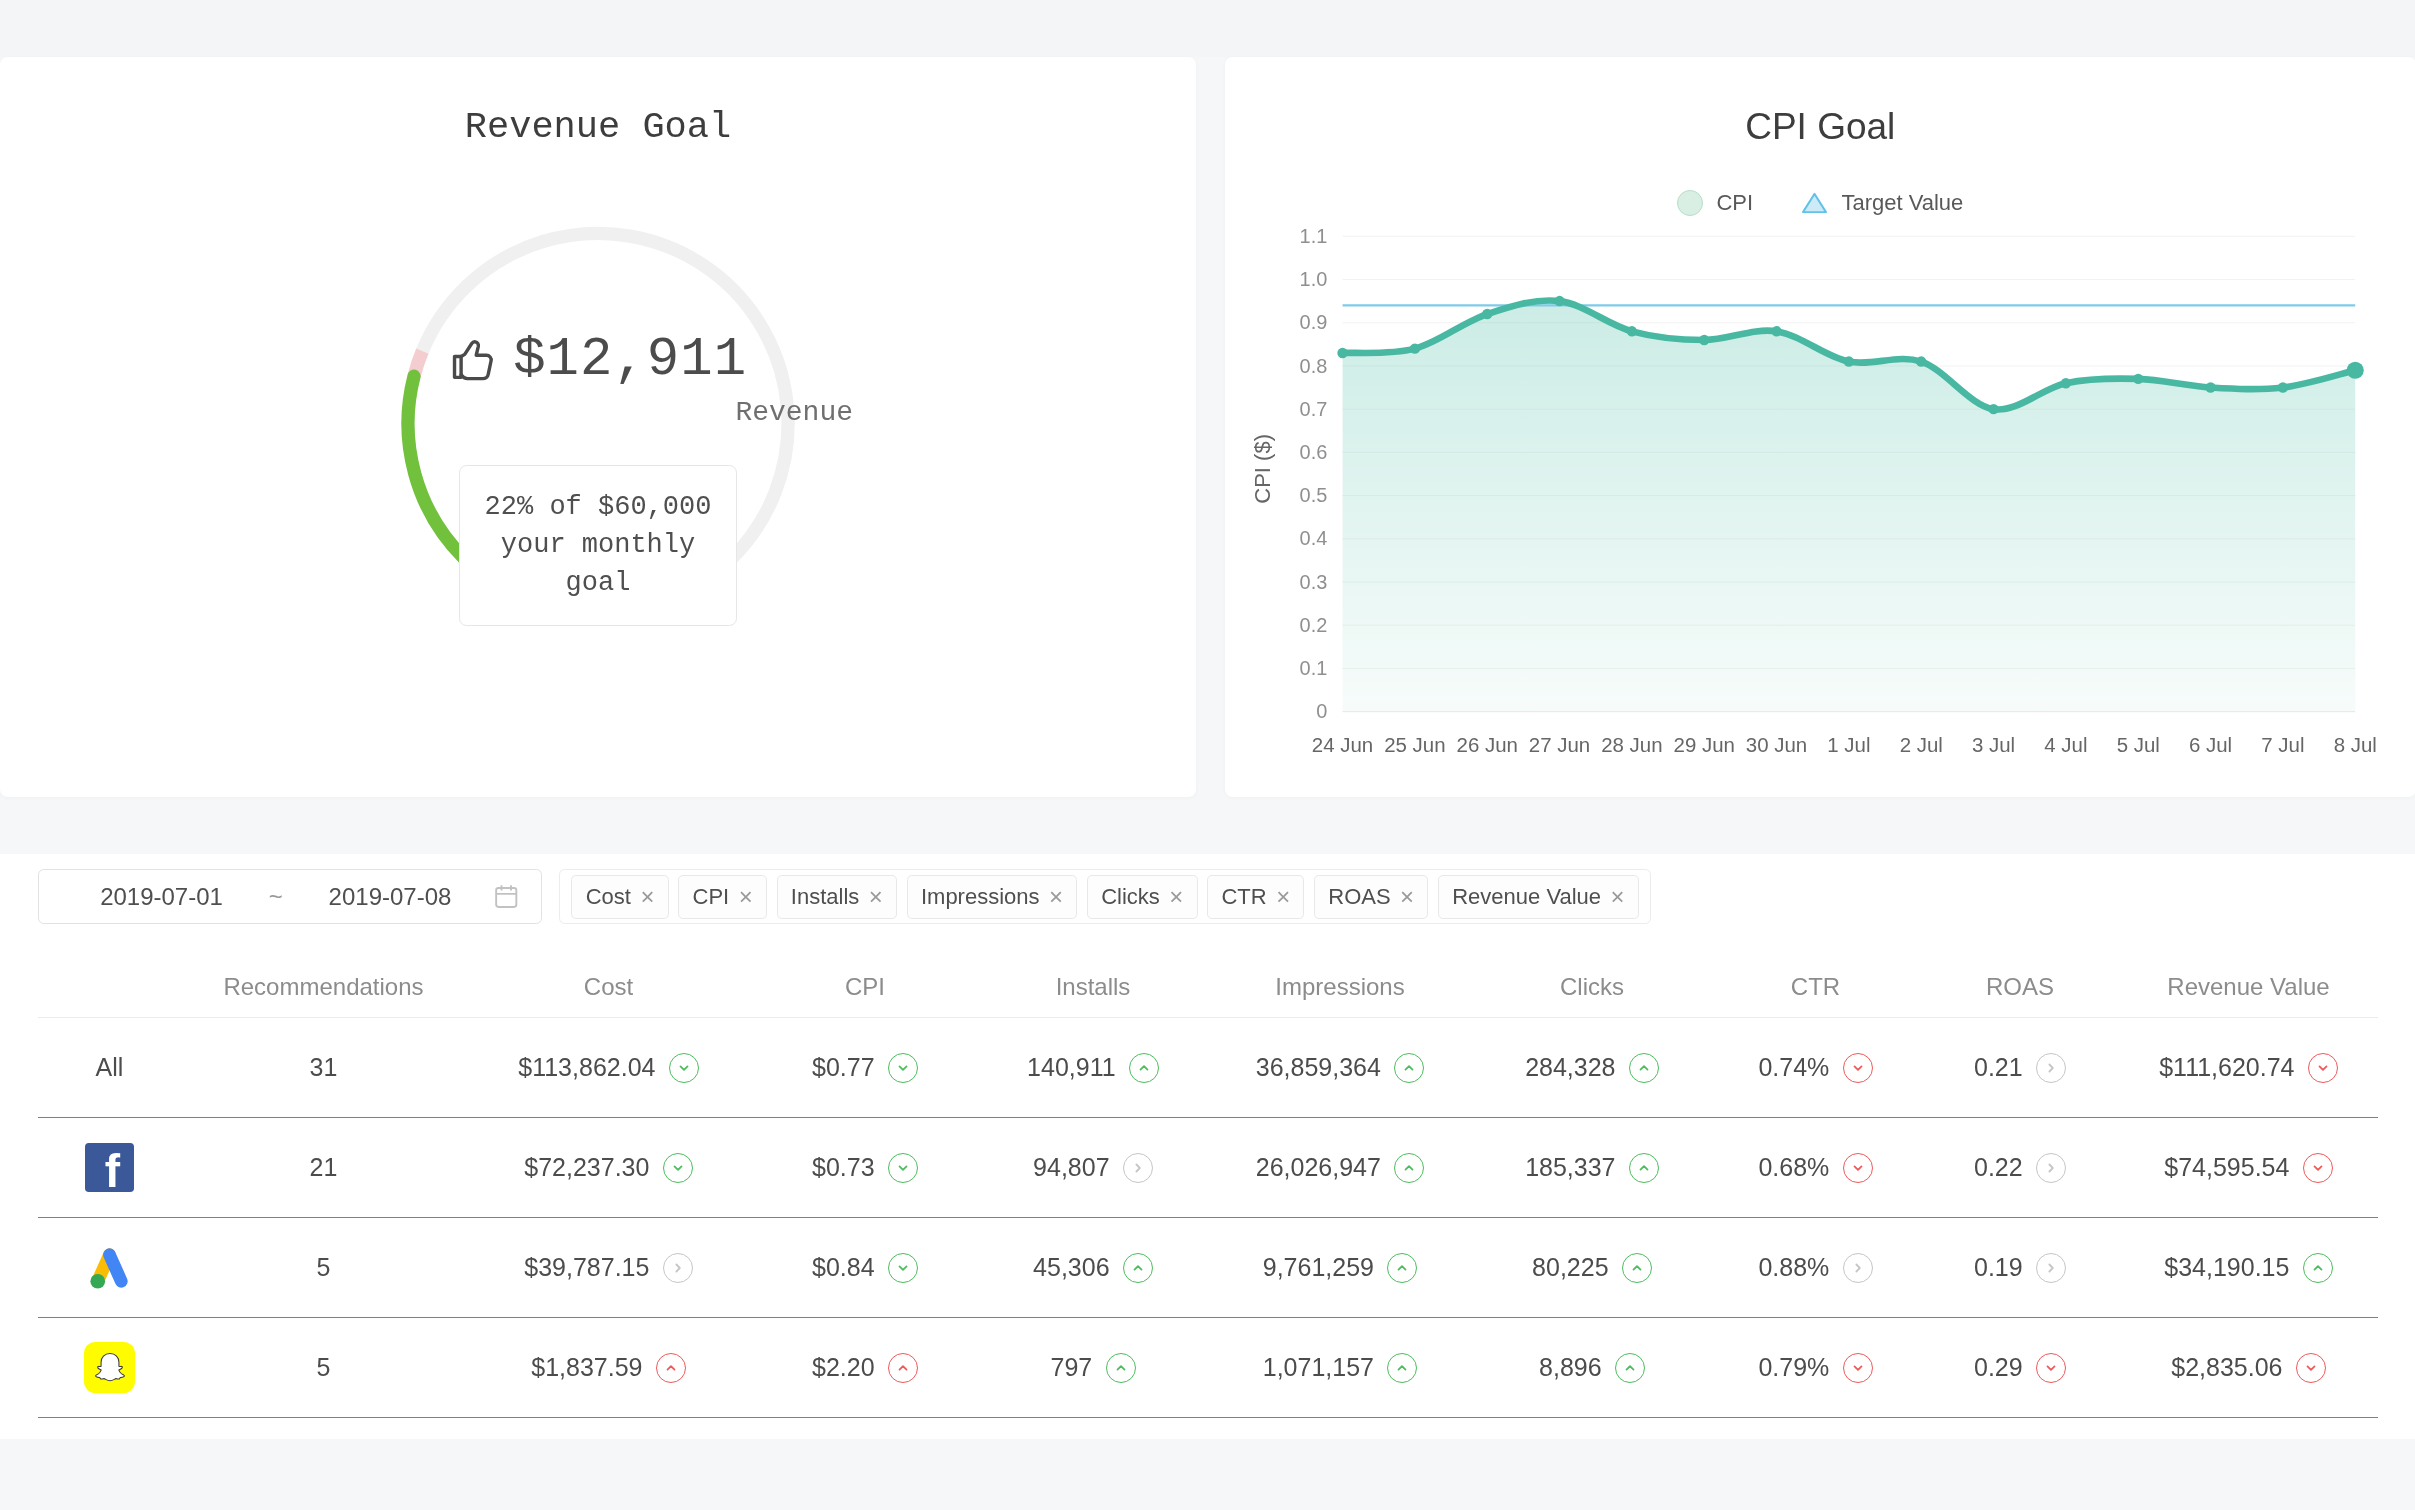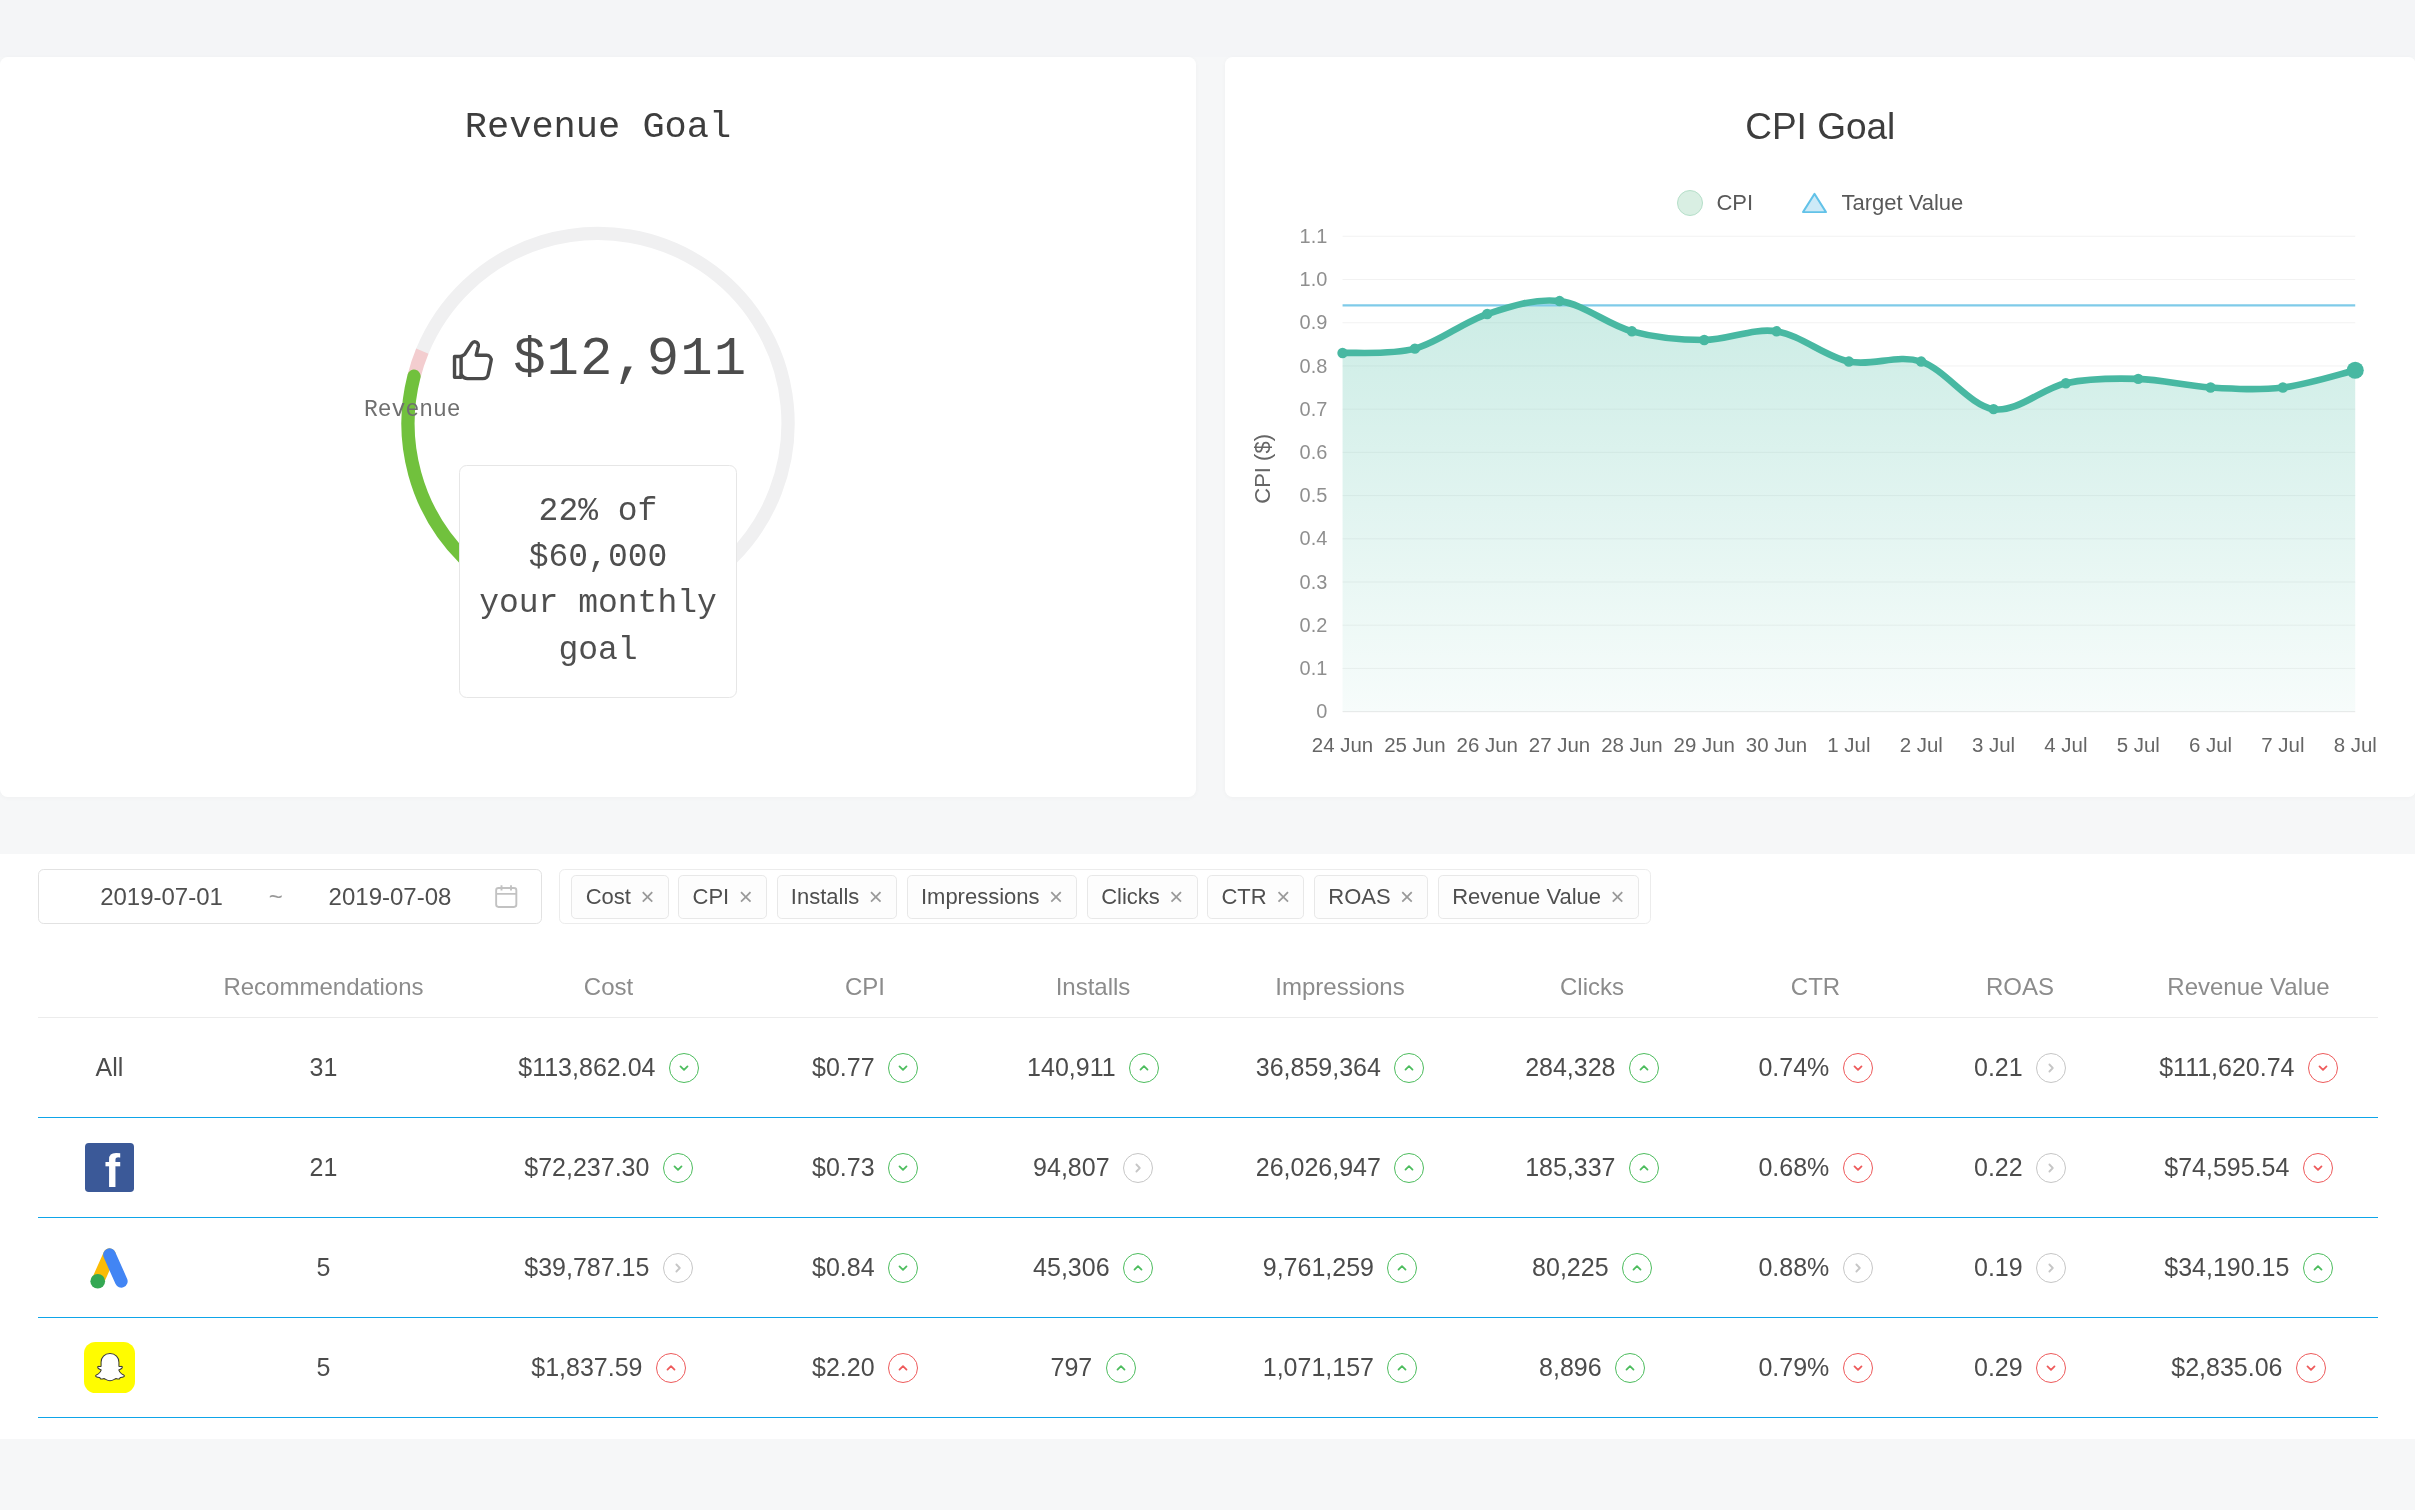--- a/index.html
+++ b/index.html
@@ -13,23 +13,23 @@
   .cards{display:flex;gap:28.5px;height:740px;}
   .card{background:#fff;border-radius:7.6px;box-shadow:0 1px 5.7px rgba(0,0,0,.03);}
   .card.revenue{width:1196px;flex:none;font-family:Liberation Mono, monospace;}
   .card.cpi{flex:1;}
   .card-title{font-size:37px;font-weight:400;color:#3d3d3d;text-align:center;margin:49px 0 0;}
   
   .gauge-wrap{position:relative;width:476px;height:418px;margin:38px auto 0;}
   .gauge-wrap svg.gauge{position:absolute;left:0;top:0;}
   .gauge-value-row{position:absolute;top:143px;left:0;width:100%;display:flex;justify-content:center;align-items:center;gap:13.3px;}
   .gauge-value{font-size:54px;color:#4c4c4c;letter-spacing:1px;}
-  .gauge-label{position:absolute;top:211px;left:4px;width:100%;text-align:left;font-size:23px;color:#6f6f6f;}
+  .gauge-label{position:absolute;top:211px;left:17px;width:100%;text-align:right;font-size:28px;color:#6f6f6f;}
   .goal-box{position:relative;width:264px;margin:-139px auto 0;border:1px solid #e6e6e6;border-radius:7.6px;
-    padding:23px 6px;text-align:center;font-size:33px;color:#4f4f4f;line-height:1.4;background:#fff;}
+    padding:23px 6px;text-align:center;font-size:27px;color:#4f4f4f;line-height:1.4;background:#fff;}
   
   .legend{display:flex;justify-content:center;align-items:center;gap:48px;margin-top:42px;}
   .legend-item{display:flex;align-items:center;gap:13.3px;font-size:22px;color:#595959;}
   .legend-circle{width:26px;height:26px;border-radius:50%;box-sizing:border-box;}
   .chart-row{display:flex;align-items:center;margin-top:5.7px;padding-left:25px;}
   .y-label{writing-mode:vertical-rl;transform:rotate(180deg);font-size:22px;color:#666;margin-bottom:67px;}
   
   .table-section{background:#fff;margin-top:57px;padding:15px 38px 21px;}
   .controls{display:flex;gap:17px;align-items:center;}
   .datebox{width:504px;height:55px;border:1px solid #e2e2e2;border-radius:5.7px;background:#fff;

